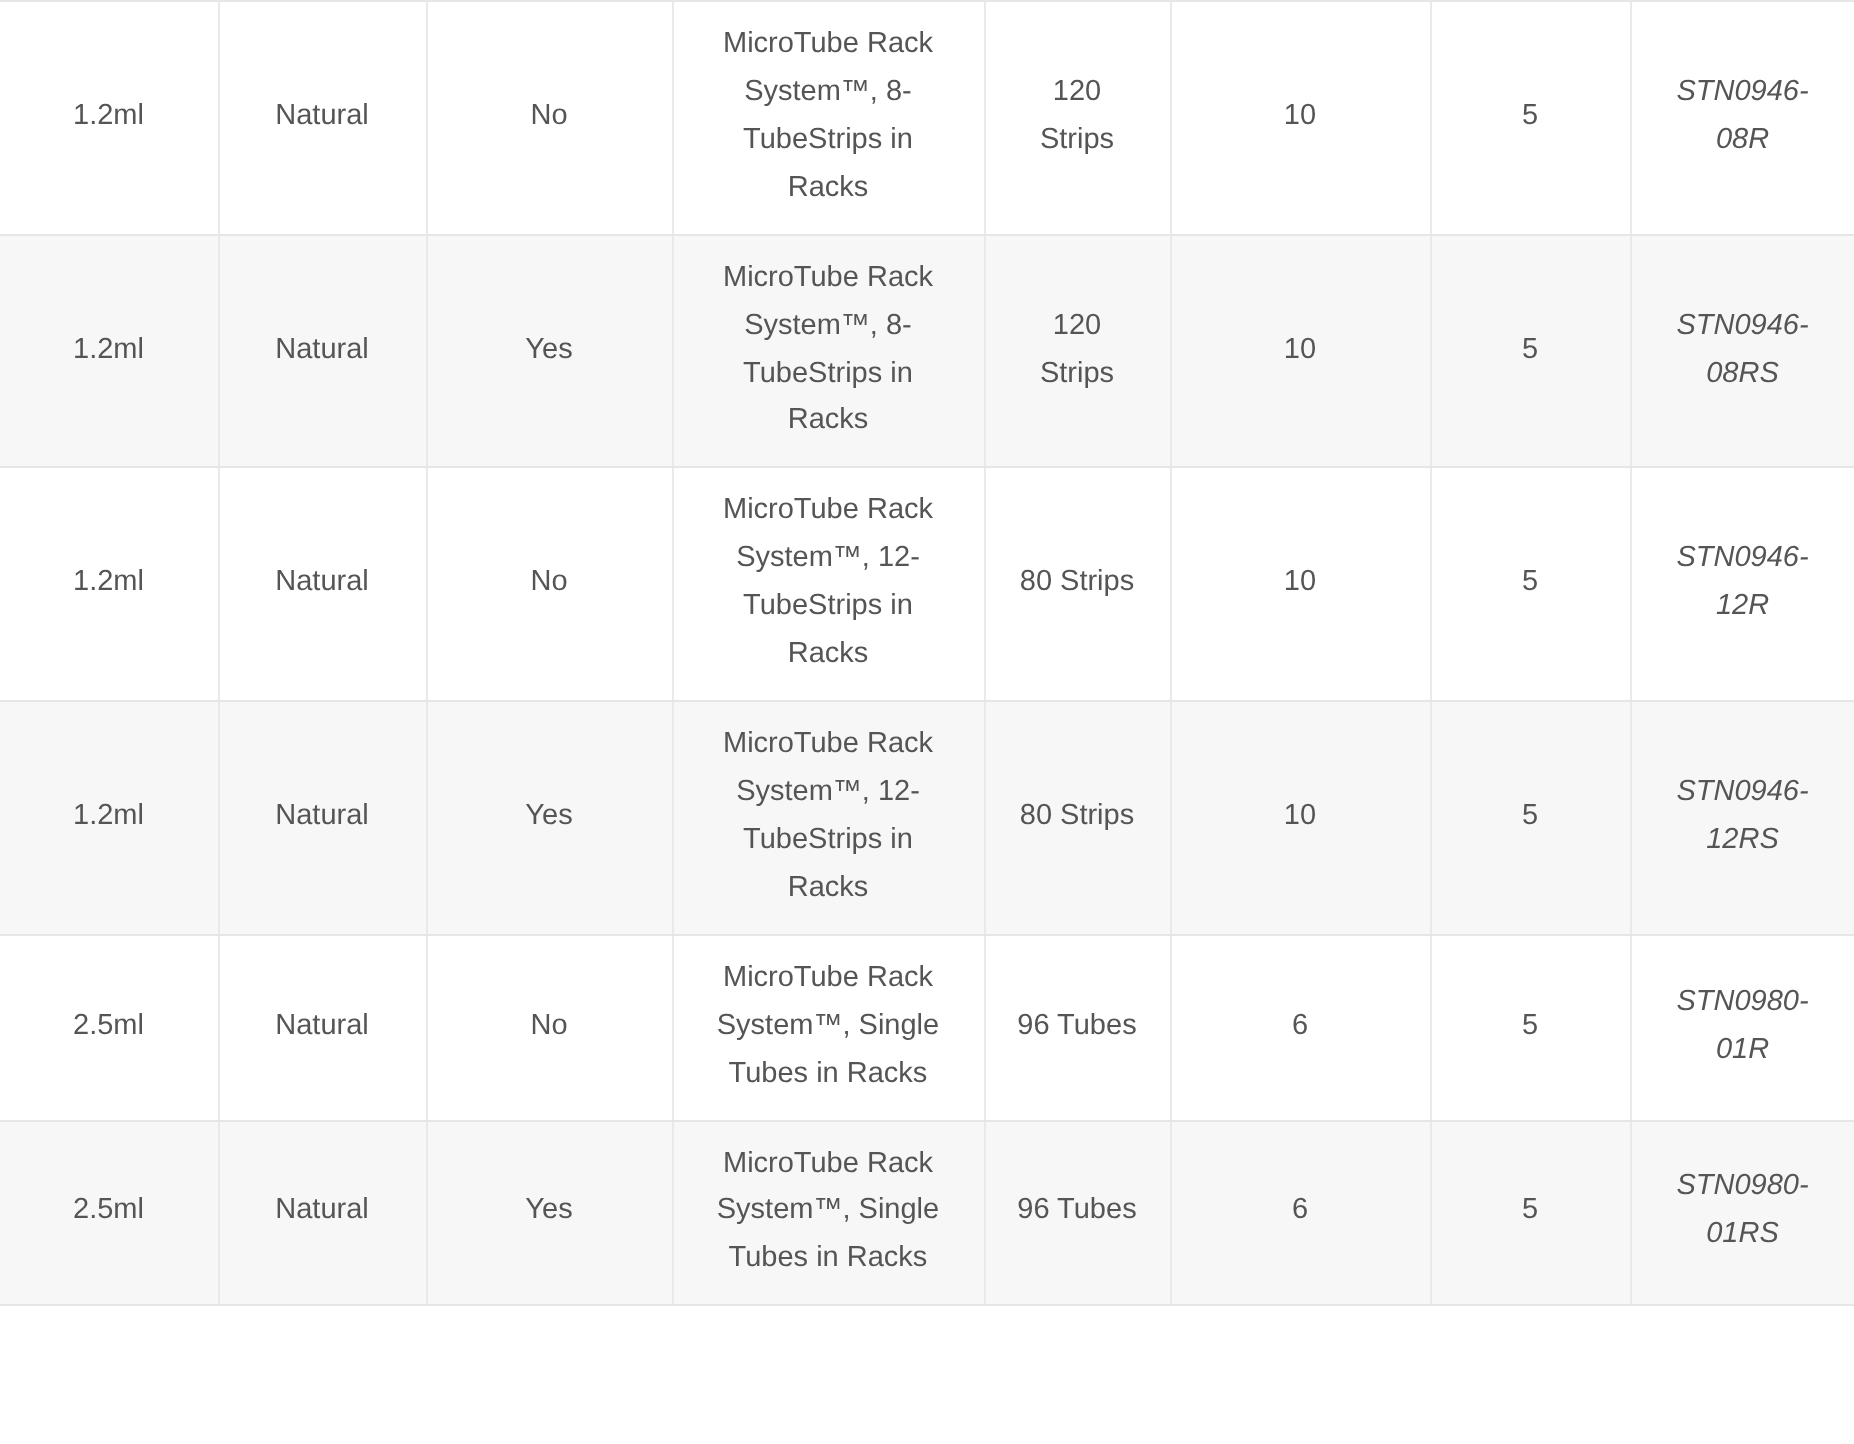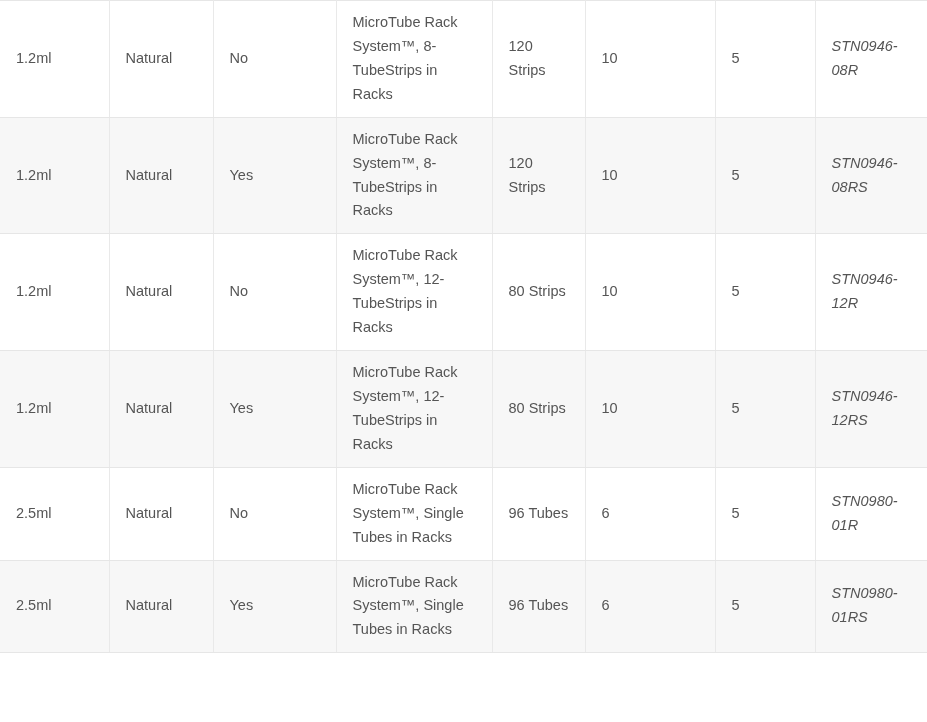--- a/index.html
+++ b/index.html
@@ -18,20 +18,21 @@
     width: 927px;
     table-layout: fixed;
     font-size: 14.5px;
     color: #555555;
   }
   .product-table td {
     border-top: 1px solid #e6e6e6;
     border-bottom: 1px solid #e6e6e6;
     border-right: 1px solid #e9e9e9;
     padding: 10px 16px;
+    text-align: center;
     vertical-align: middle;
     line-height: 1.65;
     font-weight: 400;
   }
   .product-table tr.alt td {
     background: #f7f7f7;
   }
   .product-table tr td:first-child {
     border-left: none;
   }

